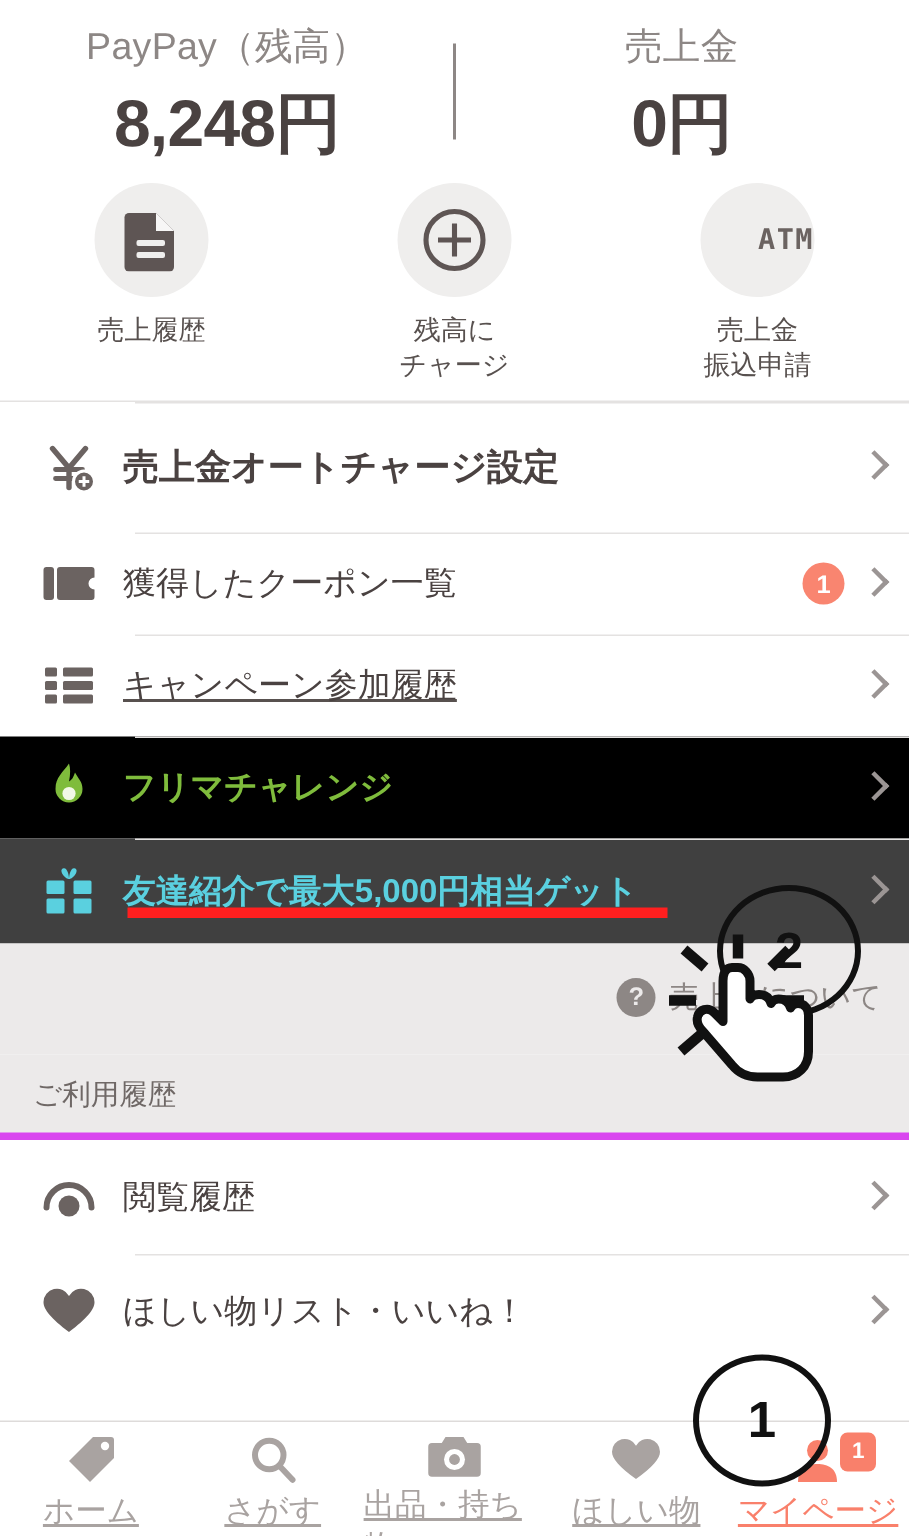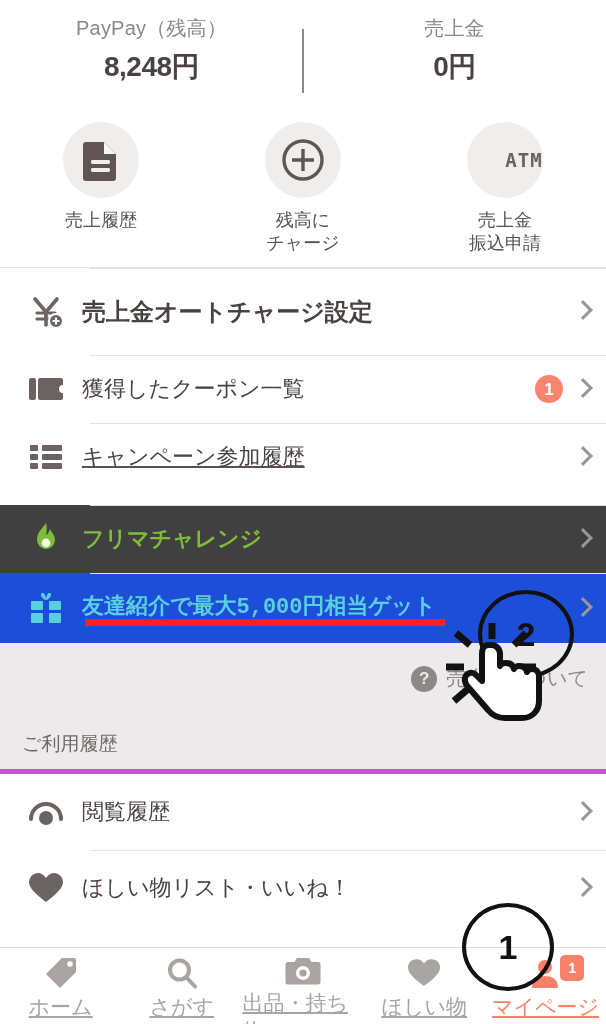--- a/index.html
+++ b/index.html
@@ -27,28 +27,28 @@
     align-items: flex-start;
     height: 122px;
     background: #ffffff;
   }
   .balance-col {
     flex: 1 1 50%;
     text-align: center;
     padding-top: 14px;
   }
   .balance-label {
-    font-size: 20px;
+    font-size: 25px;
     color: #8d8785;
     letter-spacing: 0.2px;
     line-height: 1.4;
   }
   .balance-value {
     margin-top: 8px;
-    font-size: 28px;
+    font-size: 44px;
     font-weight: bold;
     color: #4a4241;
     letter-spacing: -0.5px;
     line-height: 1.2;
   }
   .balance-divider {
     position: absolute;
     left: 302px;
     top: 29px;
     width: 2px;
@@ -166,22 +166,22 @@
     border-radius: 50%;
     background: #f98570;
     color: #ffffff;
     font-size: 17px;
     font-weight: bold;
     display: flex;
     align-items: center;
     justify-content: center;
     line-height: 1;
   }
-  .row.green  { background: #404040; margin-top: 14px; }
-  .row.cyan   { background: #1d4ed8; font-family: Liberation Mono, monospace; }
+  .row.green  { background: #000000; }
+  .row.cyan   { background: #404040; }
   .row.green .row-title { color: #7fbc3c; font-weight: bold; }
   .row.cyan  .row-title { color: #5ad0df; font-weight: bold; }
 
   
   .red-underline {
     position: absolute;
     left: 85px;
     top: 46px;
     width: 360px;
     height: 7px;

